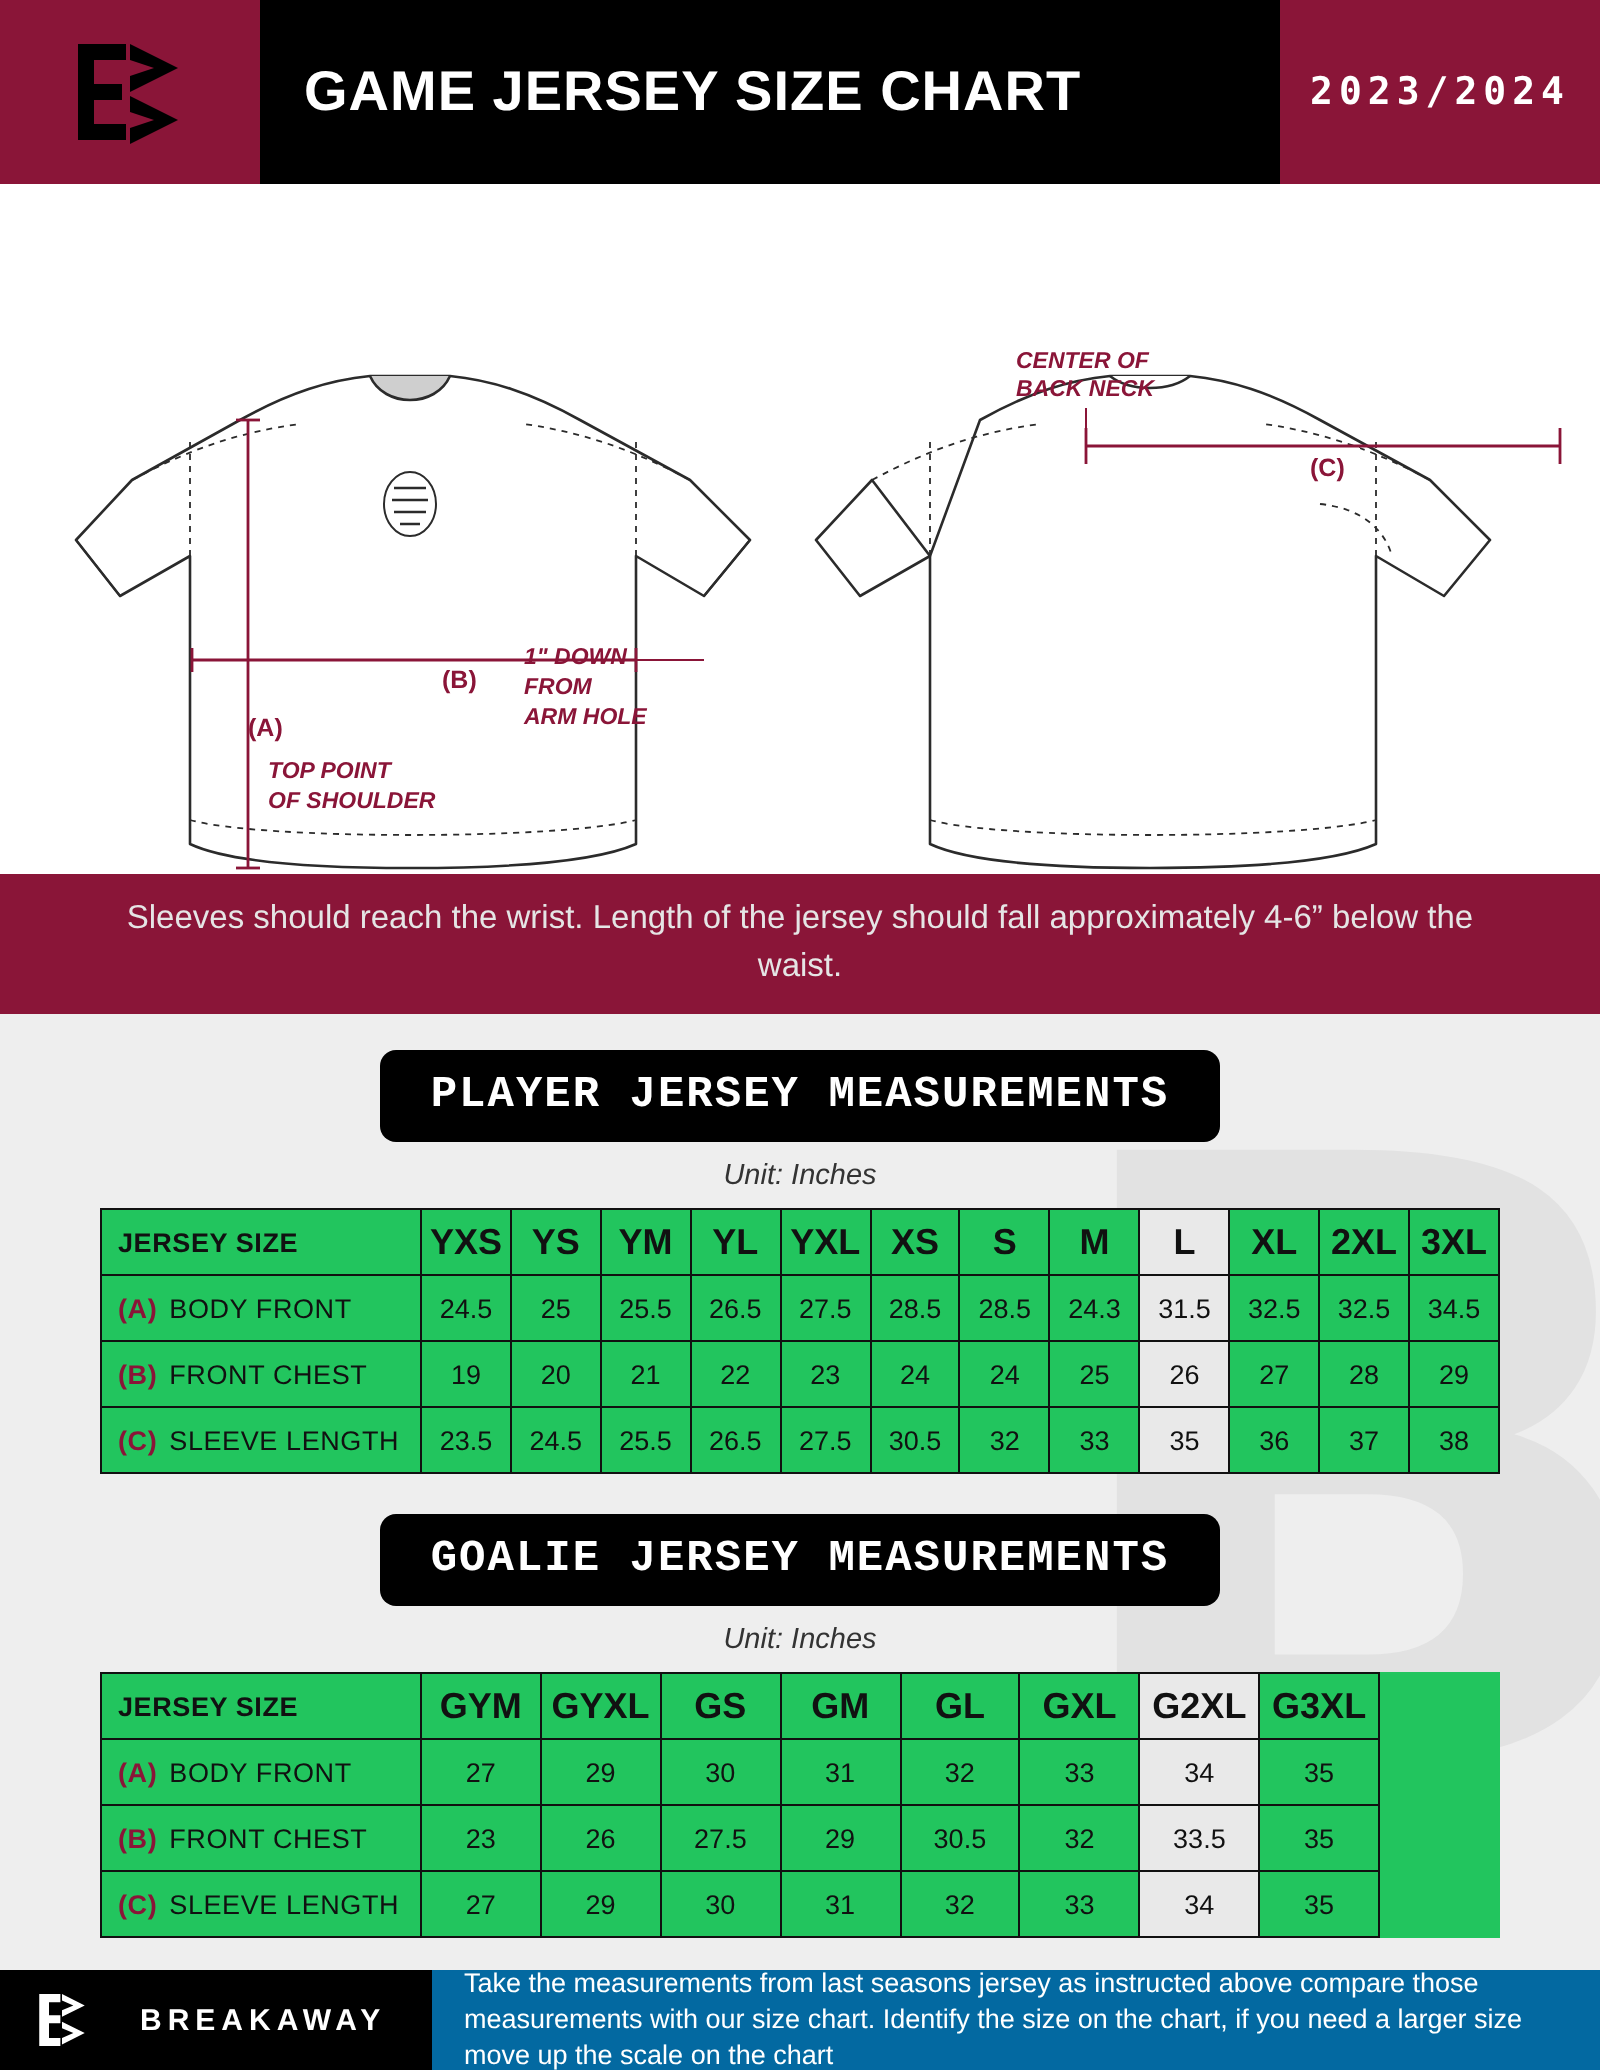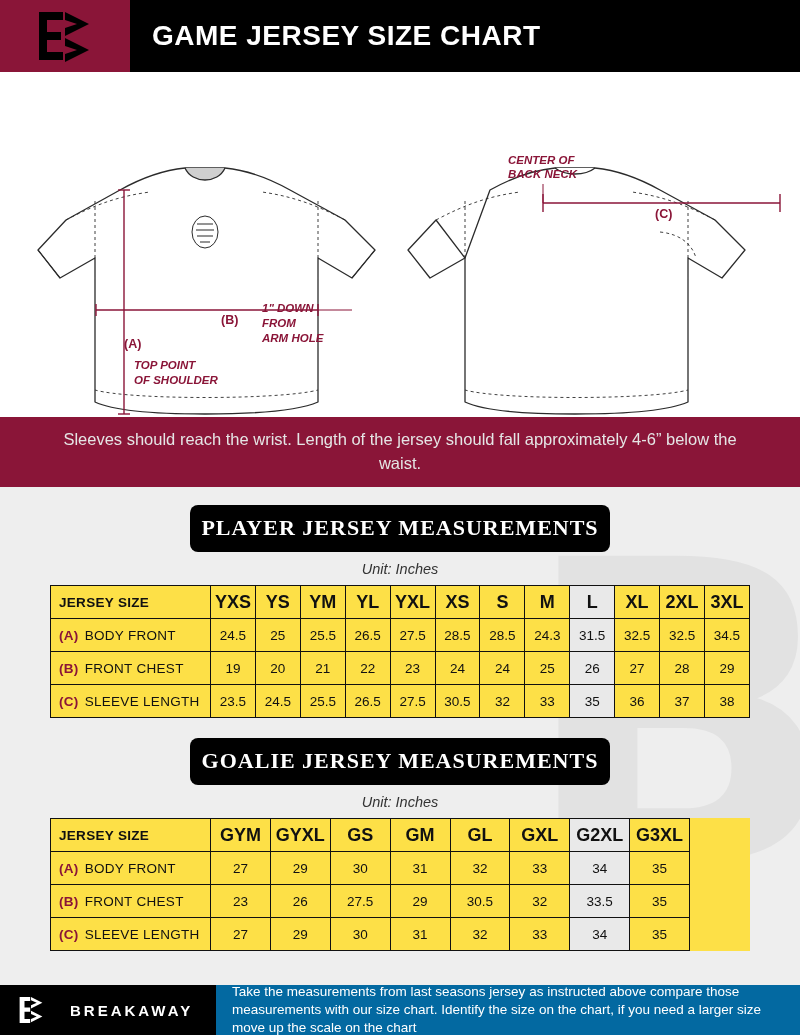--- a/index.html
+++ b/index.html
@@ -9,21 +9,21 @@
     font-family: "Liberation Sans", sans-serif;
     background: #ffffff;
     color: #111;
     overflow: hidden;
     position: relative;
   }
 
   
   .header {
     position: relative;
-    height: 72px;
+    height: 92px;
     background: #fdba74;
     display: flex;
     align-items: stretch;
   }
   .header-left {
     width: 130px;
     background: #8a1538;
     position: relative;
     display: flex;
     align-items: center;
@@ -107,33 +107,33 @@
     margin: 18px auto 0;
     background: #000;
     color: #fff;
     width: 420px;
     text-align: center;
     padding: 10px 0 11px;
     border-radius: 8px;
     font-size: 22px;
     font-weight: bold;
     letter-spacing: 1px;
-    font-family: Liberation Serif, serif;
+    font-family: Liberation Mono, monospace;
   }
   .unit {
     text-align: center;
     font-style: italic;
     font-size: 14.5px;
     color: #333;
     margin: 9px 0 8px;
   }
 
   table {
     border-collapse: collapse;
-    background: #fde047;
+    background: #22c55e;
     margin: 0 auto;
     width: 700px;
     table-layout: fixed;
   }
   td, th {
     border: 1px solid #111;
     text-align: center;
     font-size: 13.5px;
     height: 33px;
     padding: 0 2px;
@@ -198,20 +198,21 @@
       <svg width="64" height="56" viewBox="0 0 64 56">
         <polygon points="6,4 30,4 30,12 14,12 14,24 28,24 28,32 14,32 14,44 30,44 30,52 6,52" fill="#000"></polygon>
         <polygon points="32,4 56,16 32,28 32,20 44,16 32,12" fill="#000"></polygon>
         <polygon points="32,30 56,42 32,54 32,46 44,42 32,38" fill="#000"></polygon>
       </svg>
     </span>
   </div>
   <div class="header-title-wrap">
     <span class="header-title">GAME JERSEY SIZE CHART</span>
   </div>
+  <div class="header-season">2023/2024</div>
 </div>
 
 <div class="illus">
   <svg width="800" height="345" viewBox="0 0 800 345">
     <g fill="#ffffff" stroke="#2b2b2b" stroke-width="1.3" stroke-linejoin="round">
 
       <path d="M120,118 C145,104 165,98 185,96 L225,96 C245,98 265,104 290,118
                L345,148 L375,178 L352,206 L318,186 L318,330 C300,338 260,342 205,342
                C150,342 112,338 95,330 L95,186 L60,206 L38,178 L66,148 Z"></path>
 

